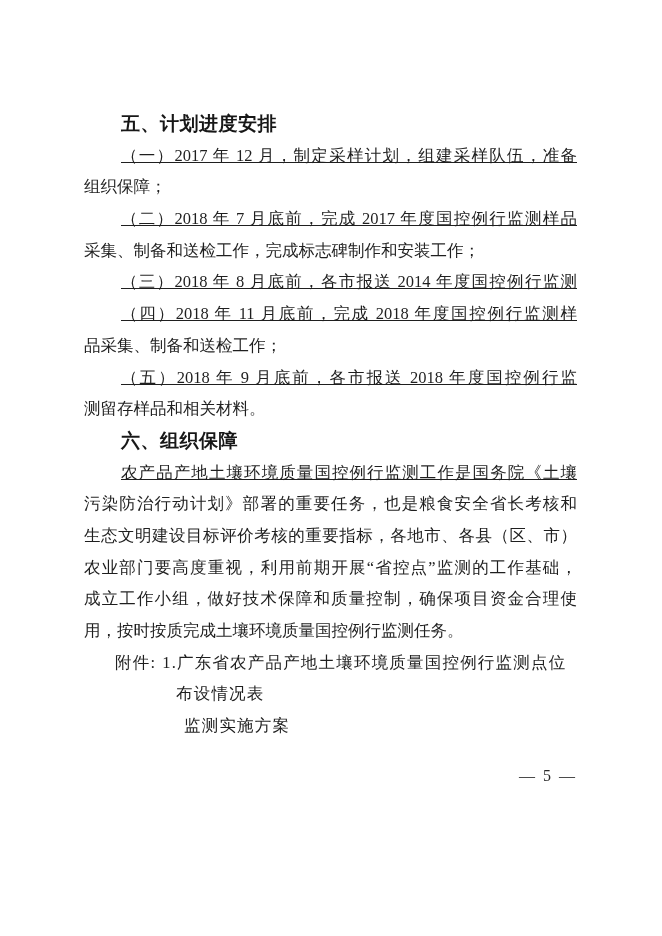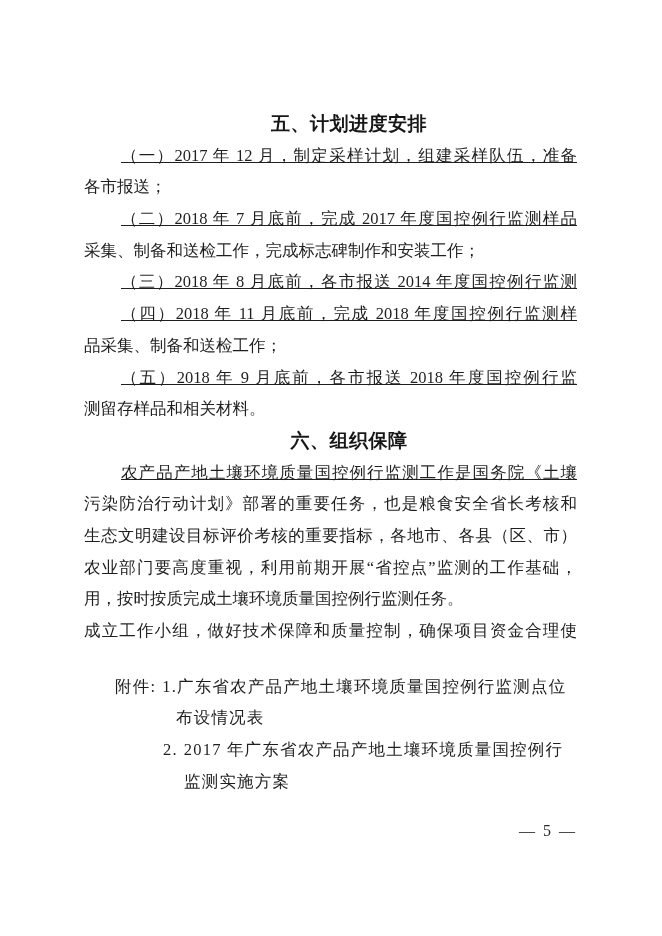--- a/index.html
+++ b/index.html
@@ -27,23 +27,22 @@
   .hd {
     margin: 0;
     font-family: "Liberation Sans", "DejaVu Sans", sans-serif;
     font-weight: bold;
     font-size: 19px;
     line-height: 31.7px;
     height: 31.7px;
     text-indent: 37px;
     letter-spacing: 0.5px;
     color: #171717;
-    text-align: center;
   }
-  .attach { margin-top: 24px; }
+  .attach { }
   .att { text-align: left; letter-spacing: 1.2px; }
   .p31  { padding-left: 31px; }
   .p79  { padding-left: 79px; }
   .p92  { padding-left: 92px; }
   .p100 { padding-left: 100px; }
   .num-gap { display:inline-block; margin-right: 6px; }
   .footer {
     margin-top: 24px;
     text-align: right;
     font-size: 16px;
@@ -53,46 +52,45 @@
   }
 </style>
 </head>
 <body>
 
 <div class="page">
 
   <h2 class="hd">五、计划进度安排</h2>
 
   <p class="ln ind j">（一）2017 年 12 月，制定采样计划，组建采样队伍，准备</p>
-  <p class="ln">各市报送；</p>
+  <p class="ln">组织保障；</p>
 
   <p class="ln ind j">（二）2018 年 7 月底前，完成 2017 年度国控例行监测样品</p>
   <p class="ln">采集、制备和送检工作，完成标志碑制作和安装工作；</p>
 
   <p class="ln ind j">（三）2018 年 8 月底前，各市报送 2014 年度国控例行监测</p>
 
   <p class="ln ind j">（四）2018 年 11 月底前，完成 2018 年度国控例行监测样</p>
   <p class="ln">品采集、制备和送检工作；</p>
 
   <p class="ln ind j">（五）2018 年 9 月底前，各市报送 2018 年度国控例行监</p>
   <p class="ln">测留存样品和相关材料。</p>
 
   <h2 class="hd">六、组织保障</h2>
 
   <p class="ln ind j">农产品产地土壤环境质量国控例行监测工作是国务院《土壤</p>
   <p class="ln j">污染防治行动计划》部署的重要任务，也是粮食安全省长考核和</p>
   <p class="ln j">生态文明建设目标评价考核的重要指标，各地市、各县（区、市）</p>
   <p class="ln j">农业部门要高度重视，利用前期开展“省控点”监测的工作基础，</p>
+  <p class="ln j">成立工作小组，做好技术保障和质量控制，确保项目资金合理使</p>
   <p class="ln">用，按时按质完成土壤环境质量国控例行监测任务。</p>
-  <p class="ln j">成立工作小组，做好技术保障和质量控制，确保项目资金合理使</p>
 
   <div class="attach">
     <p class="ln att p31"><span>附件:</span><span class="num-gap"></span><span>1.</span><span>广东省农产品产地土壤环境质量国控例行监测点位</span></p>
     <p class="ln att p92"><span>布设情况表</span></p>
-    <p class="ln att p79"><span>2.</span><span class="num-gap"></span><span>2017 年广东省农产品产地土壤环境质量国控例行</span></p>
     <p class="ln att p100"><span>监测实施方案</span></p>
   </div>
 
   <div class="footer">
     <span>— 5 —</span>
   </div>
 
 </div>
 
 </body></html>

